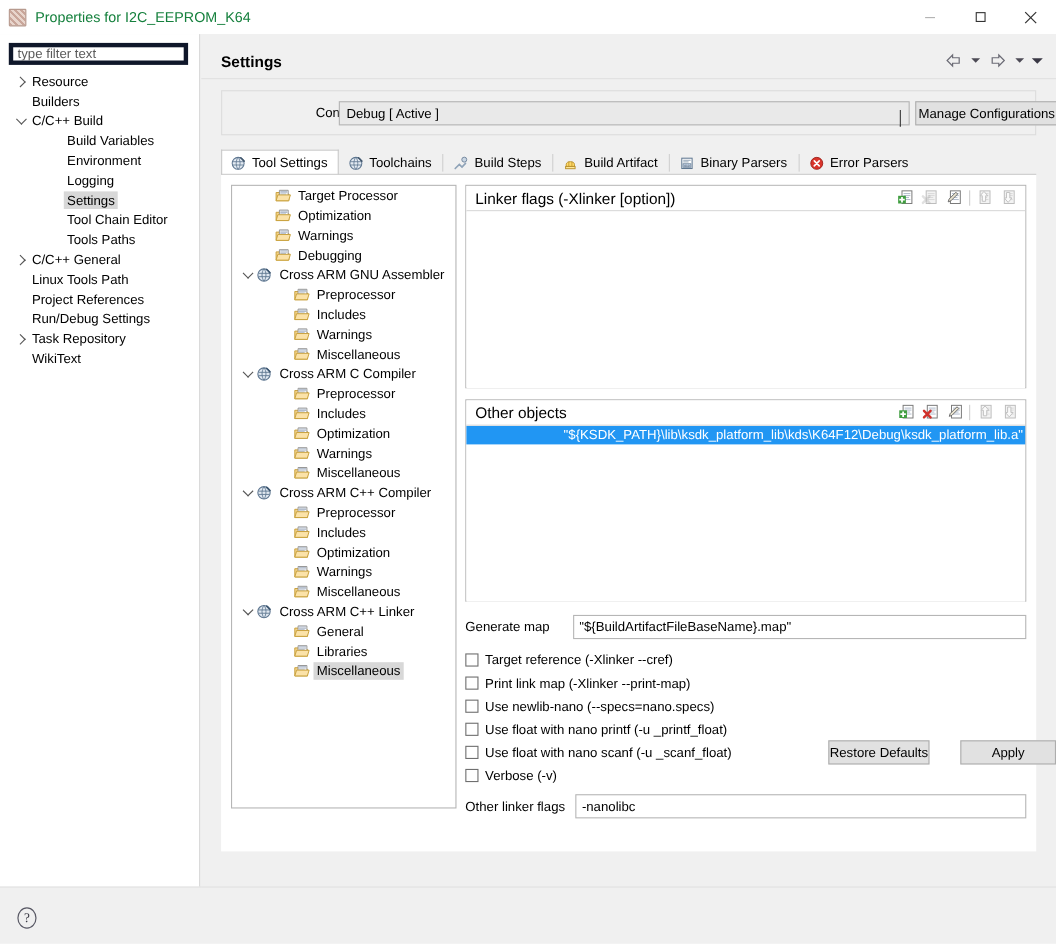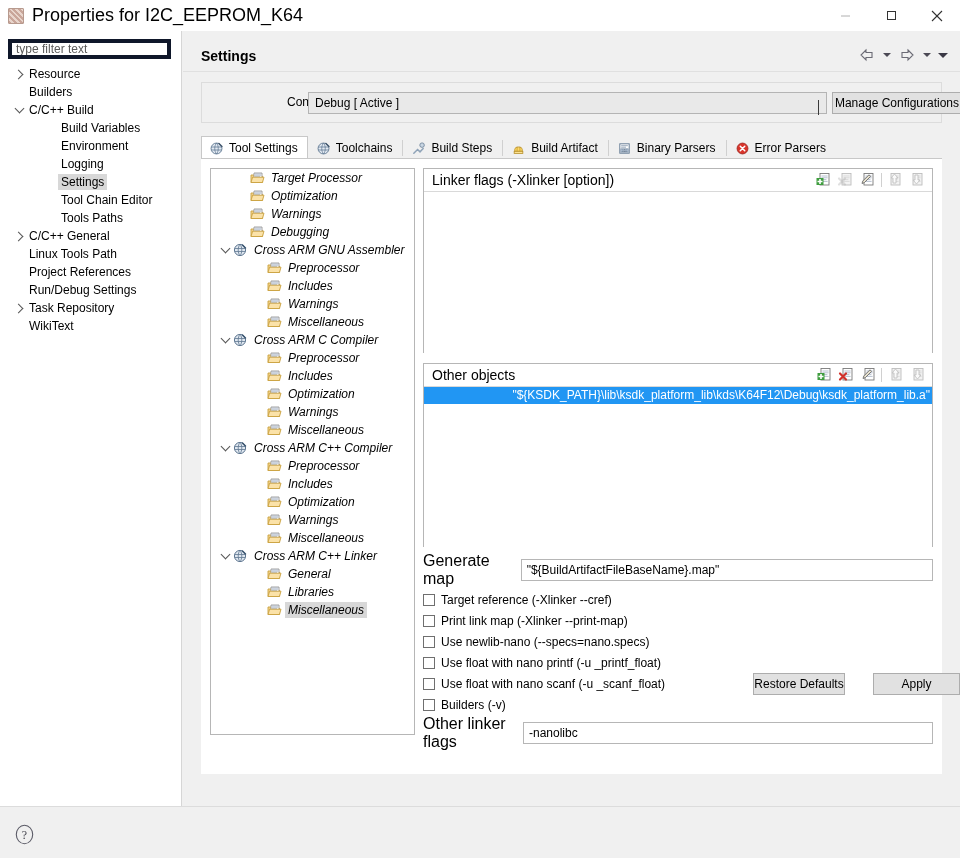--- a/index.html
+++ b/index.html
@@ -19,21 +19,21 @@
     position:absolute; left:0; top:0; width:960px; height:31px;
     background:#ffffff; display:flex; align-items:center;
   }
   .titlebar-icon {
     width:16px; height:16px; margin-left:8px; margin-right:8px;
     background:
       repeating-linear-gradient(45deg,#c9a69a 0 2px,#e8d5cc 2px 4px),
       #d9bfb4;
     border:1px solid #b79a8e; border-radius:1px;
   }
-  .titlebar-text { font-size:18px; color:#000000; }
+  .titlebar-text { font-size:13px; color:#15803d; }
   .winbtns { position:absolute; right:0; top:0; height:31px; display:flex; }
   .winbtn {
     width:46px; height:31px; display:flex; align-items:center; justify-content:center;
     font-size:13px; color:#4a4a4a;
   }
   .winbtn svg { display:block; }
 
   
   .sidebar {
     position:absolute; left:0; top:31px; width:182px; height:775px;
@@ -108,21 +108,21 @@
   
   .bodyarea { position:absolute; left:18px; top:128px; width:741px; height:615px; background:#ffffff; }
 
   
   .tooltree {
     position:absolute; left:9px; top:9px; width:205px; height:567px;
     border:1px solid #b6b6b6; background:#ffffff; overflow:hidden;
   }
   .tt-row { height:18px; display:flex; align-items:center; white-space:nowrap; font-size:12px; }
   .tt-twisty { width:13px; flex:0 0 13px; display:flex; align-items:center; justify-content:center; }
-  .tt-label { padding:1px 3px;font-style:italic; }
+  .tt-label { padding:1px 3px; }
   .tt-row.selected .tt-label { background:#d8d8d8; }
   .ico { width:16px; height:16px; flex:0 0 16px; margin-right:3px; position:relative; }
 
   
   .rpanel { position:absolute; left:222px; top:9px; width:510px; }
 
   .grp { border:1px solid #b6b6b6; background:#ffffff; }
   .grp-head {
     height:23px; border-bottom:1px solid #d9d9d9; display:flex; align-items:center;
     position:relative; background:#ffffff;
@@ -132,21 +132,21 @@
   .tbtn { width:18px; height:18px; position:relative; }
   .grp-body { background:#ffffff; }
 
   .listrow-selected {
     background:#2196f3; color:#ffffff; height:17px; line-height:17px;
     padding:0 2px; font-size:12px; white-space:nowrap; overflow:hidden;
   }
 
   
   .fieldrow { display:flex; align-items:center; height:22px; }
-  .fieldlabel { font-size:16px; color:#000; }
+  .fieldlabel { font-size:12px; color:#000; }
   .textin {
     border:1px solid #b6b6b6; background:#ffffff; height:22px;
     font-family:"Liberation Sans", sans-serif; font-size:12px; padding:0 5px;
     color:#000; outline:none;
   }
   .cbrow { display:flex; align-items:center; height:21px; font-size:12px; }
   .cbox {
     width:12px; height:12px; border:1px solid #6f6f6f; background:#fff;
     margin-right:6px; flex:0 0 12px;
   }
@@ -741,21 +741,21 @@
             <div class="cbrow">
               <span class="cbox"></span>
               <span>Use float with nano printf (-u _printf_float)</span>
             </div>
             <div class="cbrow">
               <span class="cbox"></span>
               <span>Use float with nano scanf (-u _scanf_float)</span>
             </div>
             <div class="cbrow">
               <span class="cbox"></span>
-              <span>Builders (-v)</span>
+              <span>Verbose (-v)</span>
             </div>
           </div>
 
         <div class="fieldrow" style="margin-top:7px;">
           <span class="fieldlabel" style="width:103px;">Other linker flags</span>
           <input class="textin" style="width: 422px;" type="text" value="-nanolibc">
         </div>
 
       </div>
     </div>

